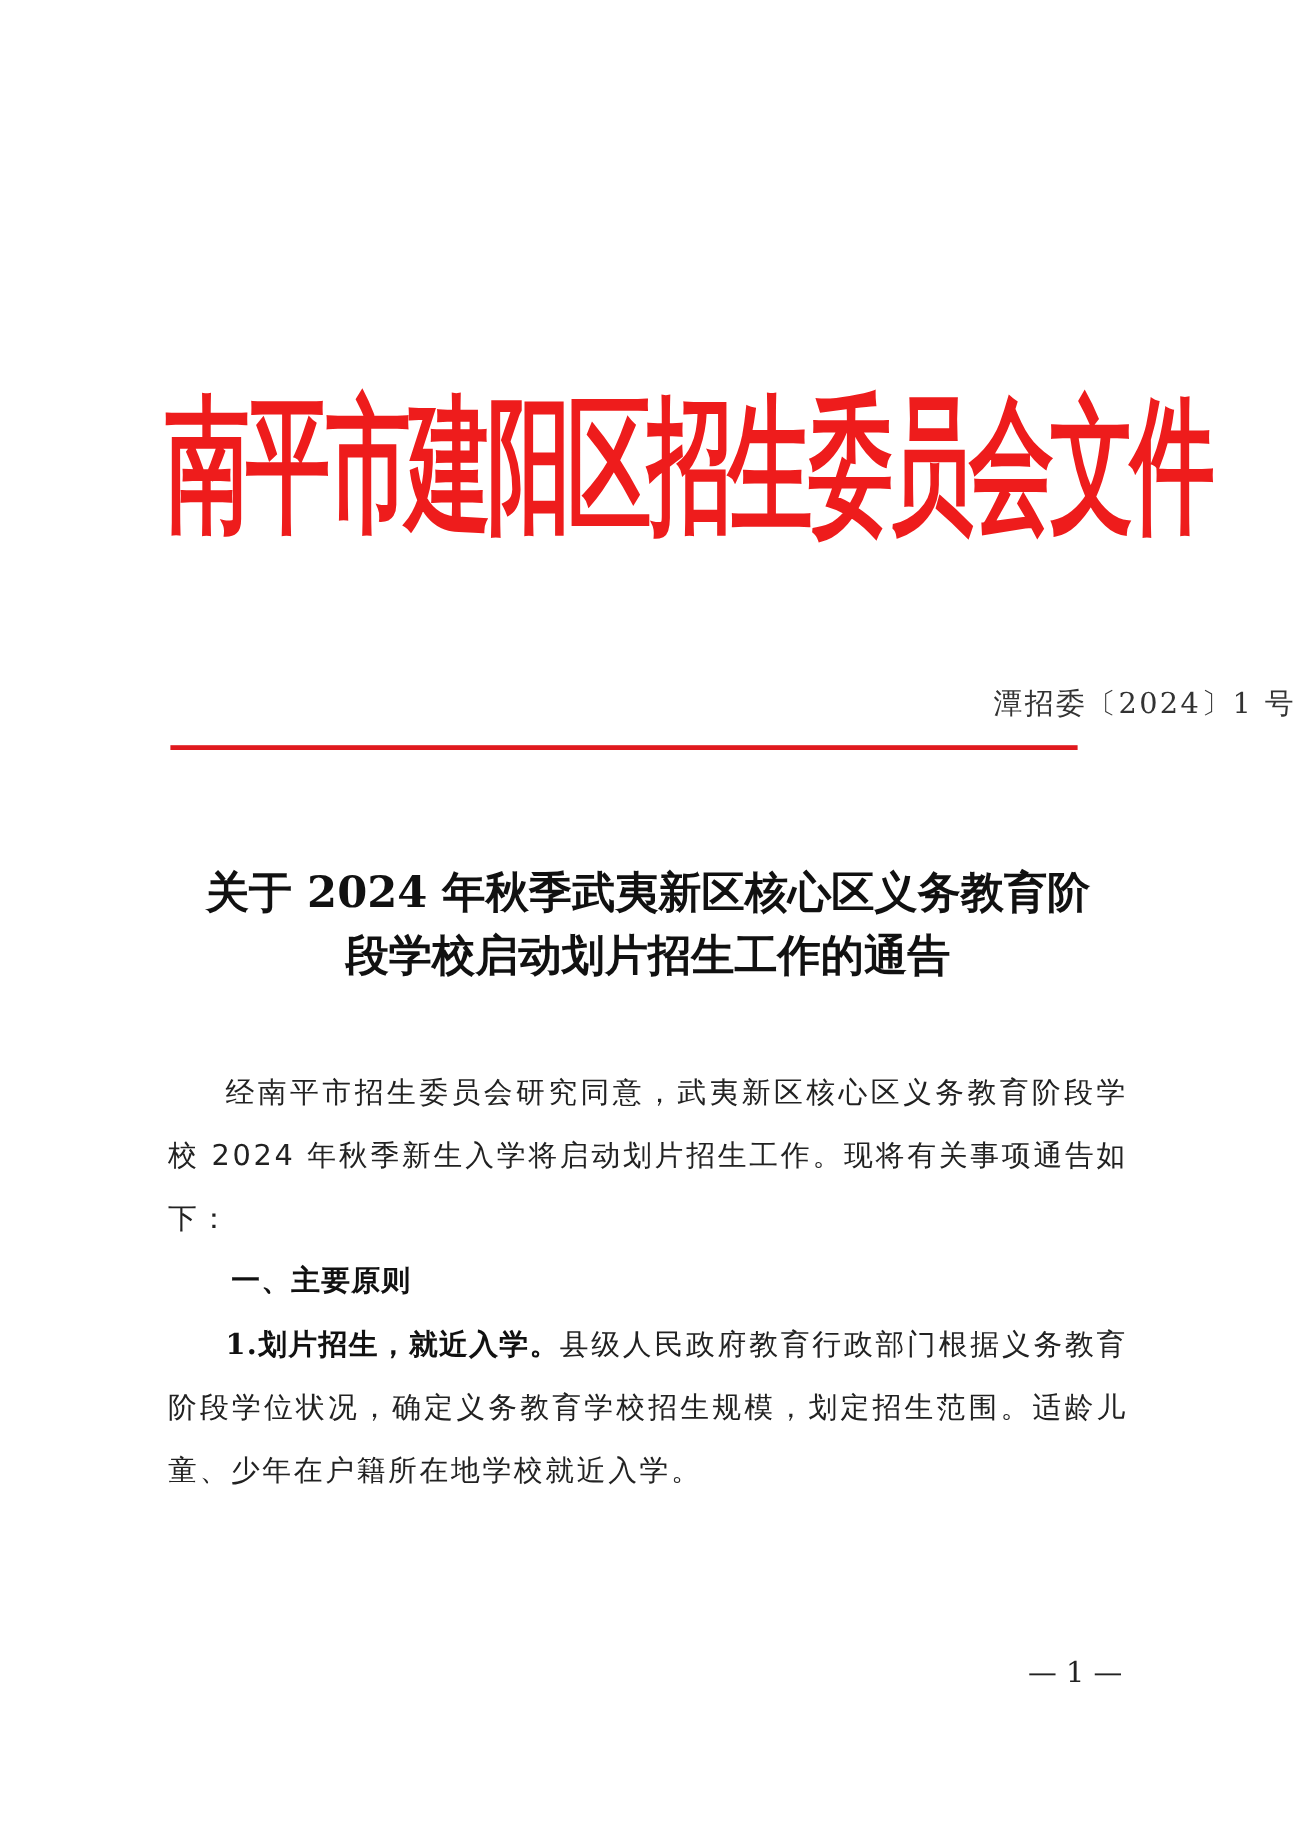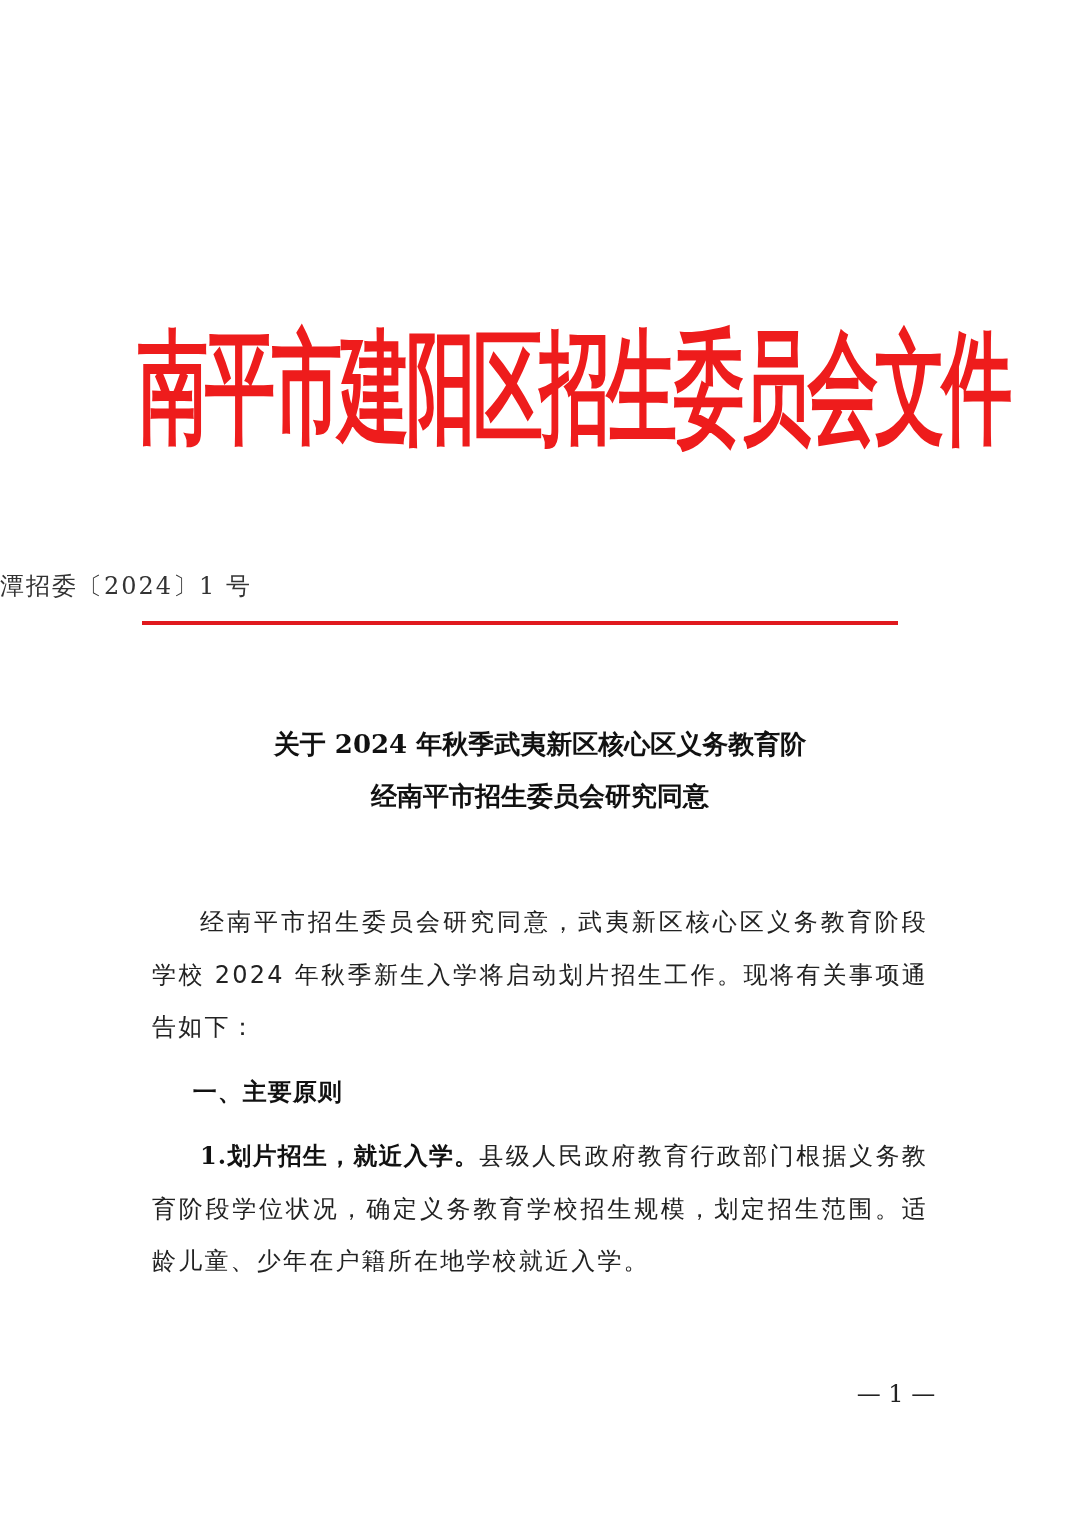--- a/index.html
+++ b/index.html
@@ -43,21 +43,21 @@
     transform-origin: center;
     width: 67px;
     text-align: center;
     letter-spacing: 0;
   }
   .doc-number {
     position: absolute;
     left: 0;
     width: 1080px;
     top: 566px;
-    text-align: left;
+    text-align: right;
     font-size: 24px;
     color: #333333;
     letter-spacing: 2px;
     line-height: 40px;
   }
   .red-rule {
     position: absolute;
     left: 142px;
     top: 621px;
     width: 756px;
@@ -65,37 +65,37 @@
     background: #e0191e;
   }
   .title {
     position: absolute;
     left: 140px;
     width: 800px;
     top: 718px;
     text-align: center;
     font-family: "DejaVu Serif", "Liberation Serif", serif;
     font-weight: bold;
-    font-size: 26px;
+    font-size: 36px;
     line-height: 52px;
     color: #111111;
   }
   .title .line { display: block; white-space: nowrap; }
   .body-text {
     position: absolute;
     left: 140px;
     width: 800px;
     top: 884px;
     font-family: "DejaVu Sans", "Liberation Sans", sans-serif;
     font-size: 24px;
     line-height: 52.5px;
     color: #222222;
   }
   .para {
-    margin: 12px;
+    margin: 0;
     text-indent: 2em;
     text-align: justify;
     text-align-last: left;
     letter-spacing: 2.2px;
   }
   .section-heading {
     margin: 0;
     text-indent: 2.2em;
     font-weight: bold;
     letter-spacing: 1px;
@@ -141,21 +141,21 @@
     <span>文</span>
     <span>件</span>
   </div>
 
   <div class="doc-number">潭招委〔2024〕1 号</div>
 
   <div class="red-rule"></div>
 
   <div class="title">
     <span class="line">关于 2024 年秋季武夷新区核心区义务教育阶</span>
-    <span class="line">经南平市招生委员会研究同意</span>
+    <span class="line">段学校启动划片招生工作的通告</span>
   </div>
 
   <div class="body-text">
     <p class="para">经南平市招生委员会研究同意，武夷新区核心区义务教育阶段学校 2024 年秋季新生入学将启动划片招生工作。现将有关事项通告如下：</p>
     <p class="section-heading">一、主要原则</p>
     <p class="para"><span class="lead">1.划片招生，就近入学。</span><span>县级人民政府教育行政部门根据义务教育阶段学位状况，确定义务教育学校招生规模，划定招生范围。适龄儿童、少年在户籍所在地学校就近入学。</span></p>
   </div>
 
   <div class="page-number">— 1 —</div>
 

